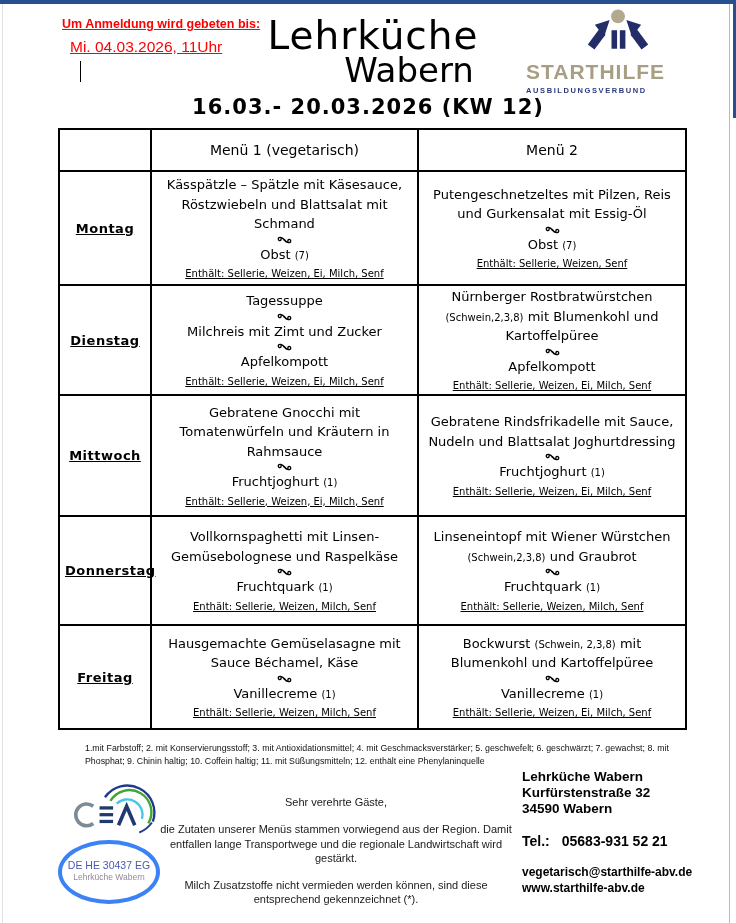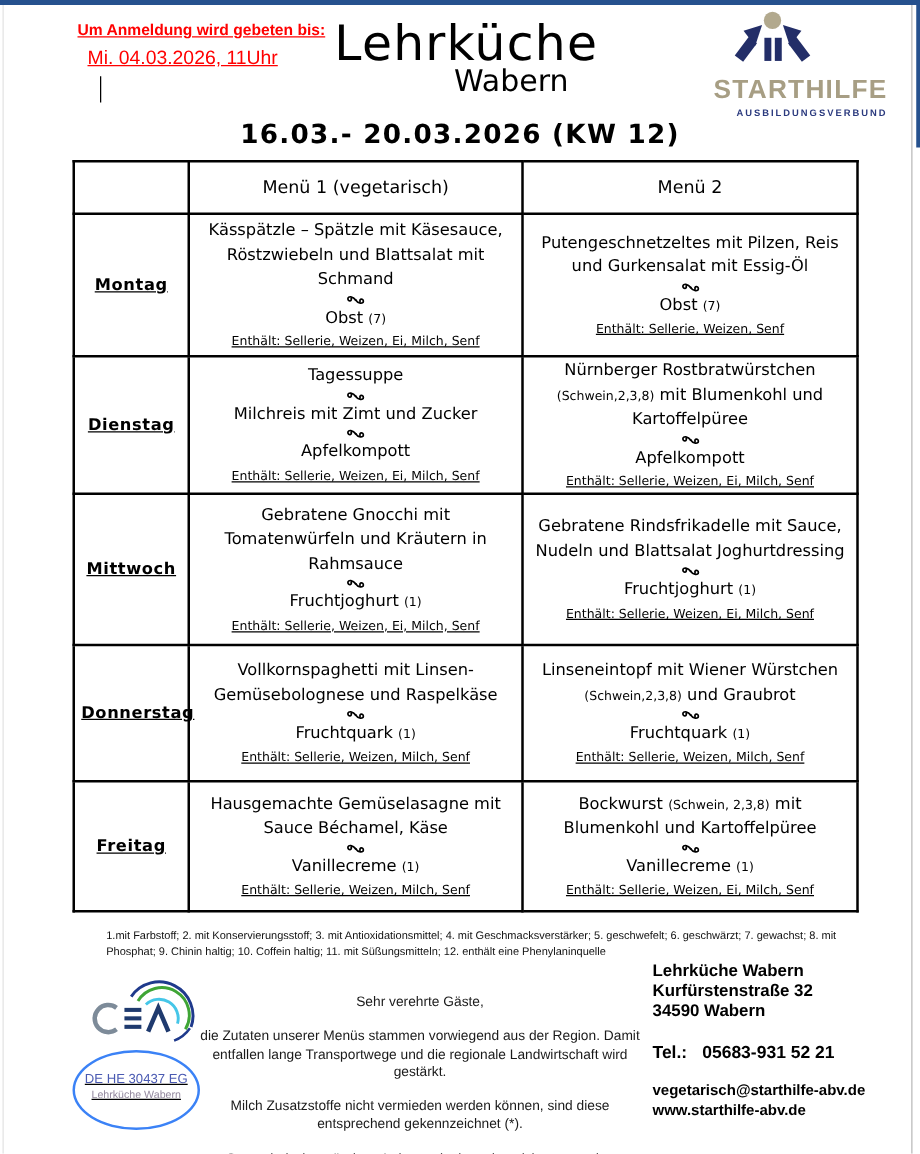--- a/index.html
+++ b/index.html
@@ -16,24 +16,24 @@
   
   .booking-note{position:absolute;left:62px;top:17px;color:#ff0000;}
   .booking-note .bn-head{font-size:12.5px;font-weight:bold;text-decoration:underline;}
   .booking-note .bn-date{font-size:15.5px;text-decoration:underline;margin-top:7px;margin-left:8px;}
   .cursor-mark{position:absolute;left:80px;top:61px;width:1px;height:21px;background:#000;}
 
   
   .title-block{position:absolute;left:228px;top:16px;width:290px;text-align:center;
     font-family:"DejaVu Sans", sans-serif;}
   .title-main{font-size:39px;letter-spacing:1px;line-height:1.05;}
-  .title-sub{font-size:24px;margin-top:-4px;margin-left:72px;line-height:1;}
-
-  
-  .brand{position:absolute;left:526px;top:8px;width:184px;text-align:right;}
+  .title-sub{font-size:34px;margin-top:-4px;margin-left:72px;line-height:1;}
+
+  
+  .brand{position:absolute;left:526px;top:8px;width:184px;text-align:left;}
   .brand-icon{display:block;margin:0 auto;}
   .brand-word{font-size:21px;font-weight:bold;letter-spacing:1px;color:#a79e84;
     font-family:"Liberation Sans", sans-serif;margin-top:2px;}
   .brand-tag{font-size:7.5px;font-weight:bold;letter-spacing:1.6px;color:#2b3a7e;margin-top:2px;}
 
   
   .week-heading{position:absolute;left:0;top:95px;width:736px;text-align:center;
     font-family:"DejaVu Sans", sans-serif;font-size:21px;font-weight:bold;letter-spacing:1px;}
 
   
@@ -52,22 +52,22 @@
   #menu-rows tr:nth-child(2) td{height:108px;}
   #menu-rows tr:nth-child(3) td{height:119px;}
   #menu-rows tr:nth-child(4) td{height:107px;}
   #menu-rows tr:nth-child(5) td{height:102px;}
 
   
   .footnotes{position:absolute;left:85px;top:742px;width:612px;font-size:8.8px;line-height:1.5;color:#111;}
 
   
   .cea-logo{position:absolute;left:68px;top:781px;}
-  .stamp{position:absolute;left:58px;top:840px;width:102px;height:64px;border:2px solid #3b82f6;
-    border-radius:50%;text-align:center;box-sizing:border-box;padding-top:15px;text-decoration:underline;}
+  .stamp{position:absolute;left:58px;top:840px;width:102px;height:64px;border:4px solid #3b82f6;
+    border-radius:50%;text-align:center;box-sizing:border-box;padding-top:15px;}
   .stamp-l1{font-size:10.5px;color:#4a5ab2;}
   .stamp-l2{font-size:8.5px;color:#93889e;margin-top:1px;}
 
   .guest-info{position:absolute;left:160px;top:783px;width:352px;font-size:11px;line-height:1.3;color:#1a1a1a;}
   .guest-info p{margin:12px 0 13px 0;text-align:center;}
   .guest-info p:last-child{margin-bottom:0;}
 
   .contact{position:absolute;left:522px;top:769px;width:205px;font-weight:bold;color:#000;}
   .contact .addr{font-size:13.5px;line-height:1.2;}
   .contact .phone-line{font-size:14px;margin-top:15px;}

